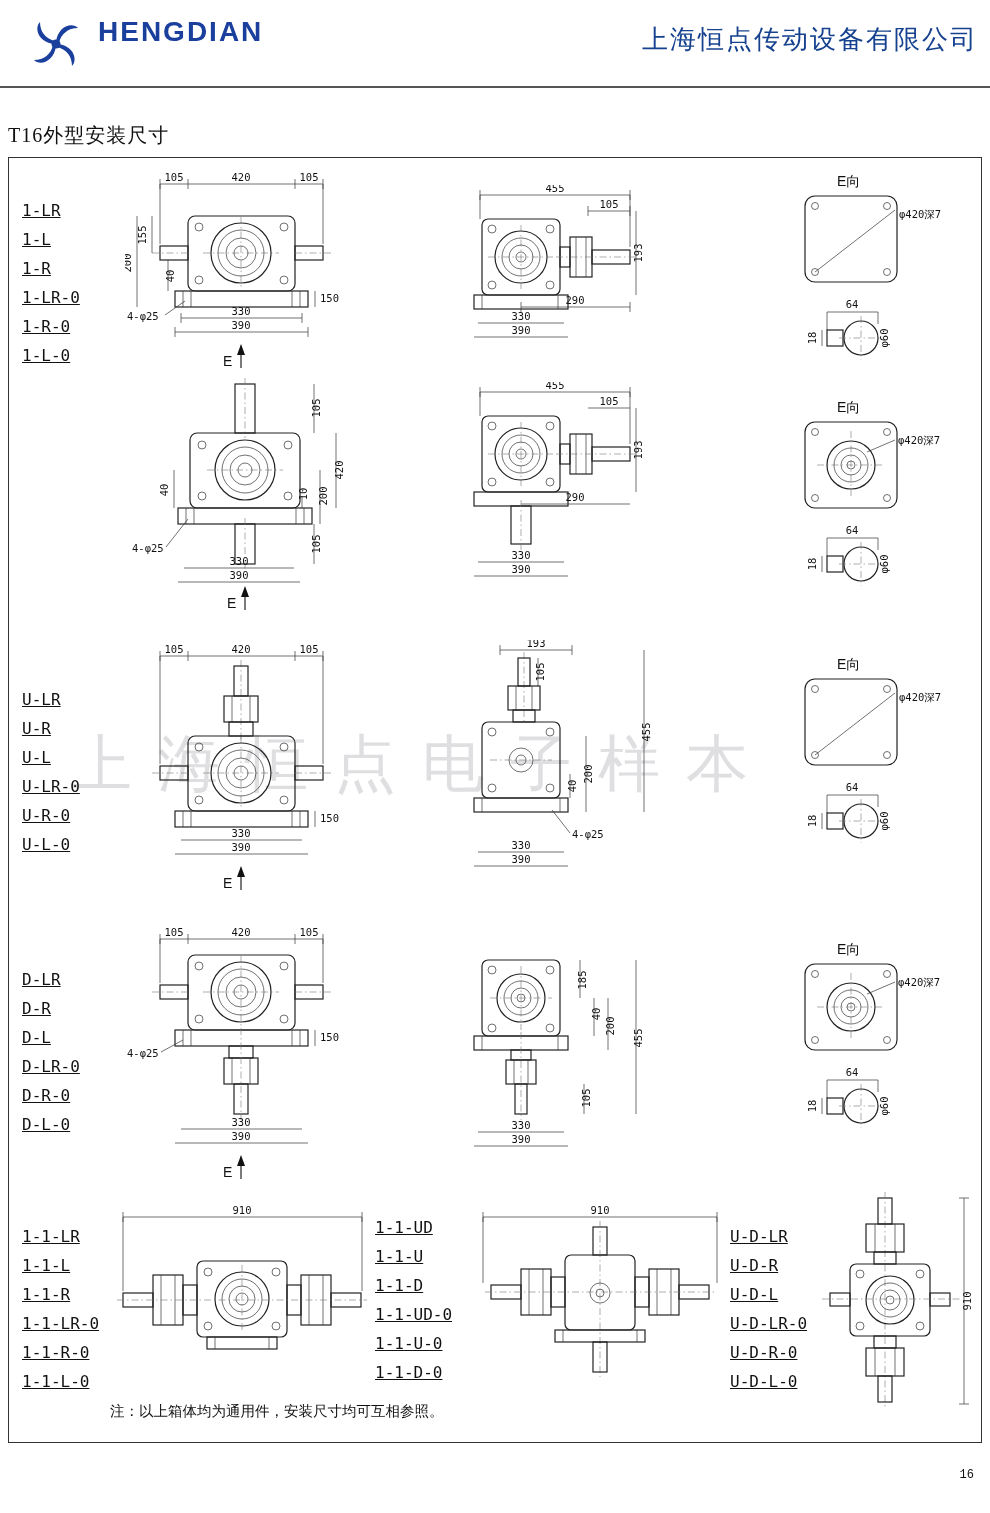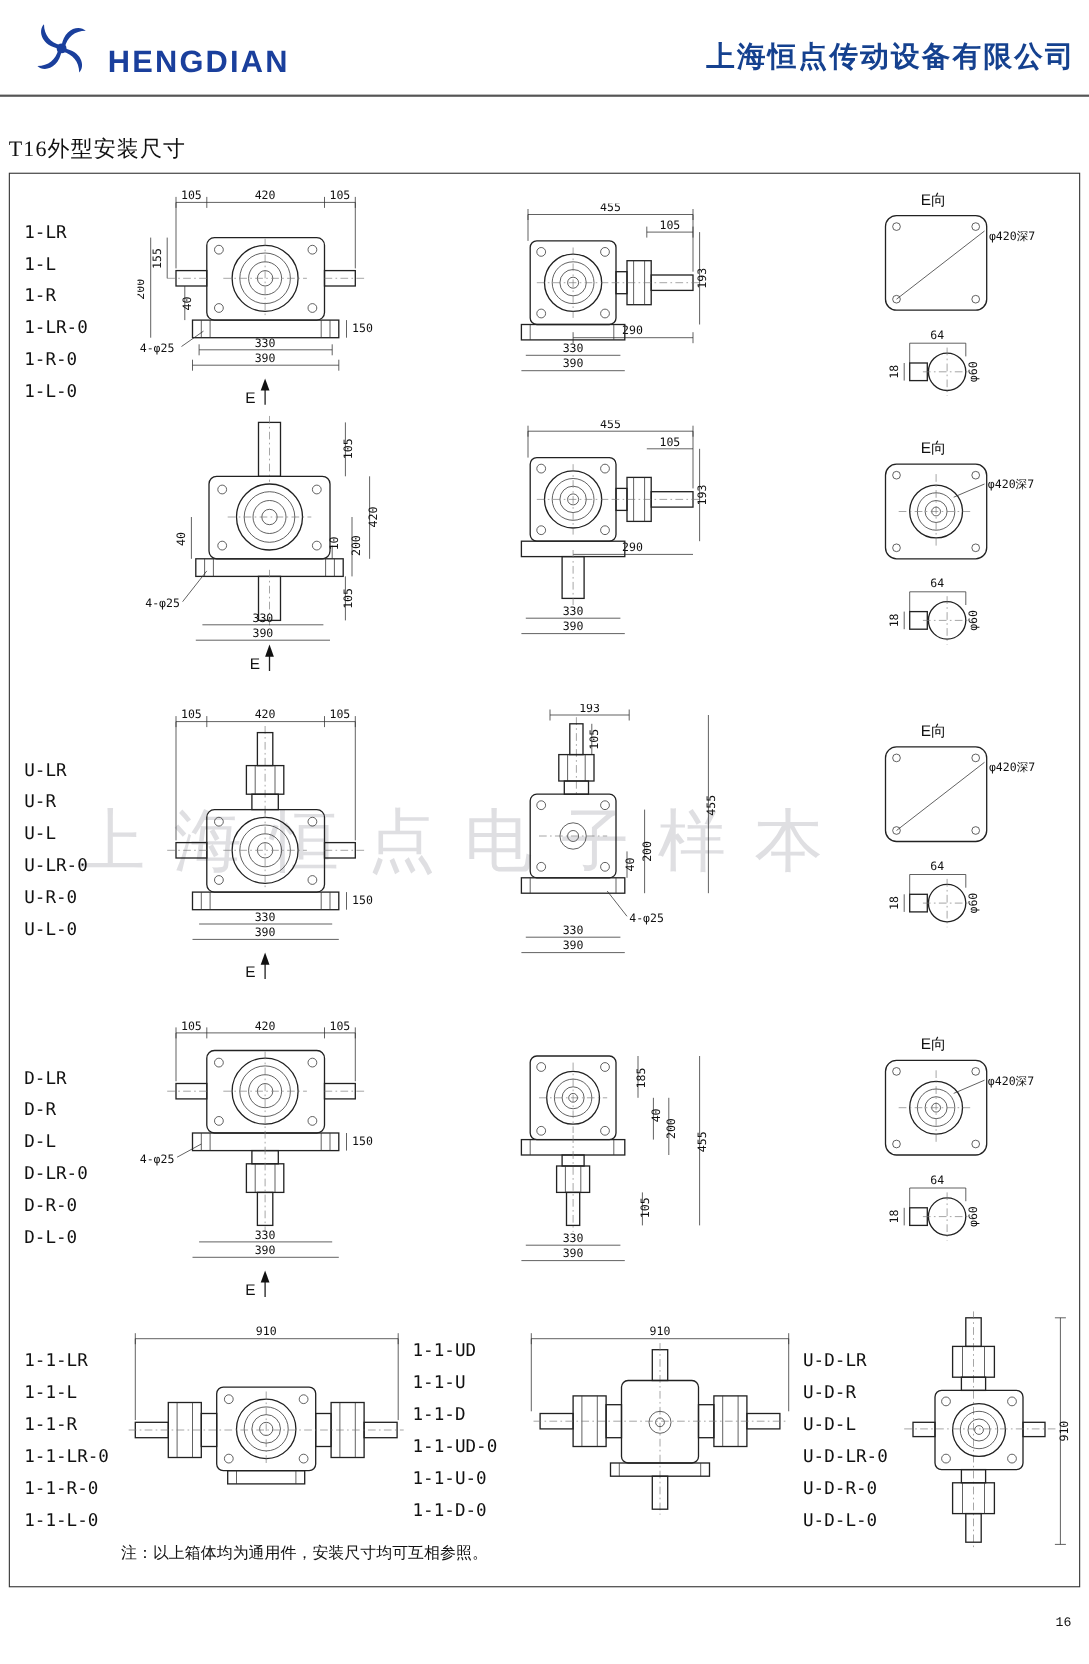--- a/index.html
+++ b/index.html
@@ -2,32 +2,32 @@
 <html><head>
 <meta charset="utf-8">
 <style>
   * { margin:0; padding:0; box-sizing:border-box; }
   html,body { background:#fff; }
   body { width:990px; height:1513px; position:relative; font-family:"Liberation Sans","DejaVu Sans",sans-serif; color:#111; }
   .page { position:absolute; left:0; top:0; width:990px; height:1513px; background:#fff; overflow:hidden; }
   .abs { position:absolute; }
 
   .hdr { position:absolute; left:0; top:0; width:990px; height:88px; border-bottom:2px solid #555; }
-  .brand { position:absolute; left:28px; top:16px; display:flex; align-items:flex-end; gap:14px; }
+  .brand { position:absolute; left:28px; top:16px; display:flex; align-items:flex-start; gap:14px; }
   .brand-name { color:#1a3f9c; font-size:28px; font-weight:bold; letter-spacing:2px; }
-  .company { position:absolute; right:12px; top:34px; color:#15418f; font-size:26px; font-weight:bold;
+  .company { position:absolute; right:12px; top:22px; color:#15418f; font-size:26px; font-weight:normal;
              font-family:"Liberation Serif","DejaVu Serif",serif; letter-spacing:2px; }
 
   .title { position:absolute; left:8px; top:122px; font-size:20px; color:#111;
            font-family:"Liberation Serif","DejaVu Serif",serif; letter-spacing:1px; }
 
   .frame { position:absolute; left:8px; top:157px; width:974px; height:1286px; border:1px solid #333; }
 
   .models { position:absolute; font-family:"DejaVu Sans Mono","Liberation Mono",monospace; font-size:16px; color:#111; }
-  .models div { height:29px; line-height:29px; white-space:nowrap; }
+  .models div { height:29px; line-height:29px; white-space:nowrap;text-decoration:underline; }
 
   .note { position:absolute; left:110px; top:1402px; font-size:14.5px; font-family:"Liberation Serif","DejaVu Serif",serif; }
   .pagenum { position:absolute; right:16px; top:1468px; font-size:12px;font-family:Liberation Mono, monospace; }
 
   .wm { position:absolute; left:70px; top:722px; width:880px; font-size:62px; letter-spacing:26px;
         color:rgba(150,150,158,0.30); display:flex; 
         font-family:"Liberation Serif","DejaVu Serif",serif; pointer-events:none; white-space:nowrap; }
 
   svg text { font-family:"DejaVu Sans Mono","Liberation Mono",monospace; font-size:10.5px; fill:#111; }
   svg text.ev { font-size:14px; font-family:"Liberation Sans","DejaVu Sans",sans-serif; }

